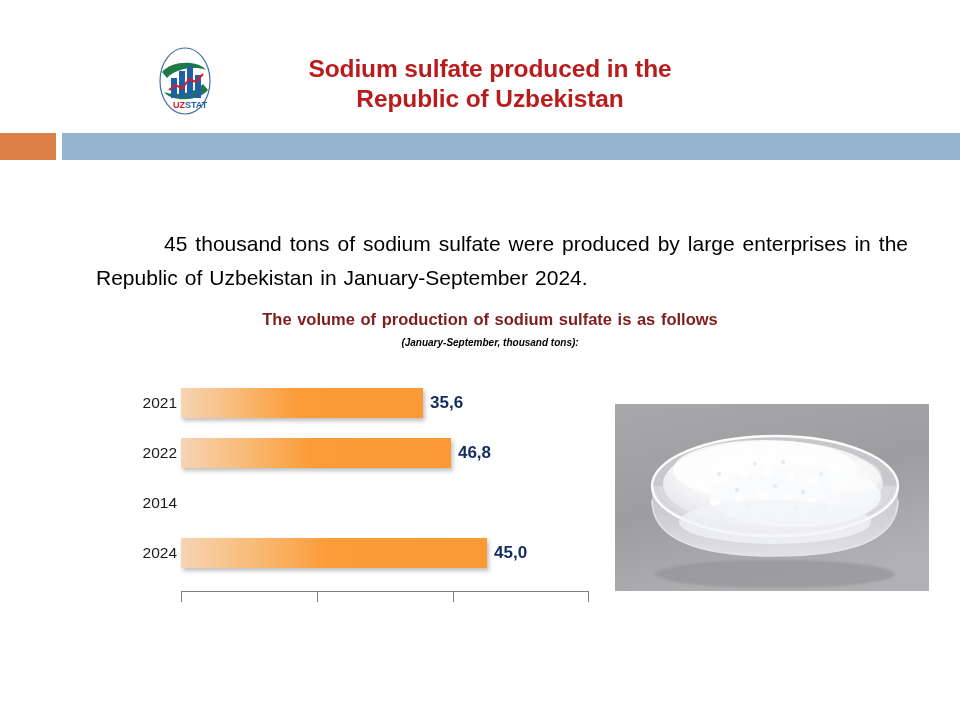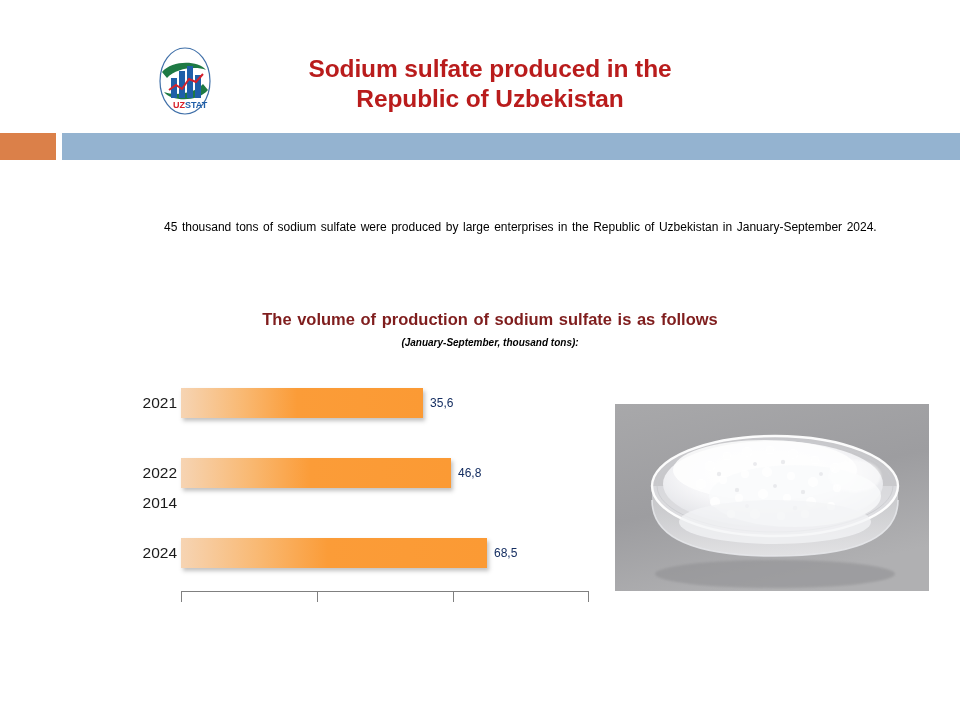--- a/index.html
+++ b/index.html
@@ -64,21 +64,21 @@
     height: 27px;
     background: #94B3D0;
   }
 
   
   #intro-paragraph {
     position: absolute;
     left: 96px;
     top: 206px;
     width: 812px;
-    font-size: 12px;
+    font-size: 21px;
     line-height: 1.62;
     text-align: justify;
     text-indent: 68px;
     color: #000000;
     word-spacing: 1.2px;
   }
 
   
   #chart-heading {
     position: absolute;
@@ -141,22 +141,22 @@
                  #F6D4B3 0%,
                  #F9B871 26%,
                  #FB9C38 48%,
                  #FB9A34 100%);
     box-shadow: 2px 3px 4px rgba(120,120,120,0.45);
   }
   .bar-value {
     position: absolute;
     top: 50%;
     transform: translateY(-50%);
-    font-size: 12px;
-    font-weight: normal;
+    font-size: 17px;
+    font-weight: bold;
     color: #152E61;
     white-space: nowrap;
   }
 
   #chart-axis {
     position: absolute;
     left: 61px;
     top: 203px;
     width: 408px;
     height: 12px;
@@ -224,35 +224,35 @@
 
 <div id="bar-chart">
 
   <div class="chart-row" style="top: 0px;">
       <div class="cat-label">2021</div>
       <div class="bar-track" style="width: 408px;">
         <div class="bar-fill" style="width: 242.08px;"></div>
         <div class="bar-value" style="left: 249.08px;">35,6</div>
       </div>
     </div>
-    <div class="chart-row" style="top: 50px; margin-top: 20px;">
+    <div class="chart-row" style="top: 50px;">
       <div class="cat-label">2022</div>
       <div class="bar-track" style="width: 408px;">
         <div class="bar-fill" style="width: 269.96px;"></div>
         <div class="bar-value" style="left: 276.96px;">46,8</div>
       </div>
     </div>
     <div class="chart-row" style="top: 100px;">
       <div class="cat-label">2014</div>
     </div>
     <div class="chart-row" style="top: 150px;">
       <div class="cat-label">2024</div>
       <div class="bar-track" style="width: 408px;">
         <div class="bar-fill" style="width: 306px;"></div>
-        <div class="bar-value" style="left: 313px;">68,5</div>
+        <div class="bar-value" style="left: 313px;">45,0</div>
       </div>
     </div>
     <div id="chart-axis">
     <div class="axis-line"></div>
   <div class="axis-tick" style="left: 0px;"></div>
       <div class="axis-tick" style="left: 136px;"></div>
       <div class="axis-tick" style="left: 272px;"></div>
       <div class="axis-tick" style="left: 407px;"></div>
     </div>
 </div>

